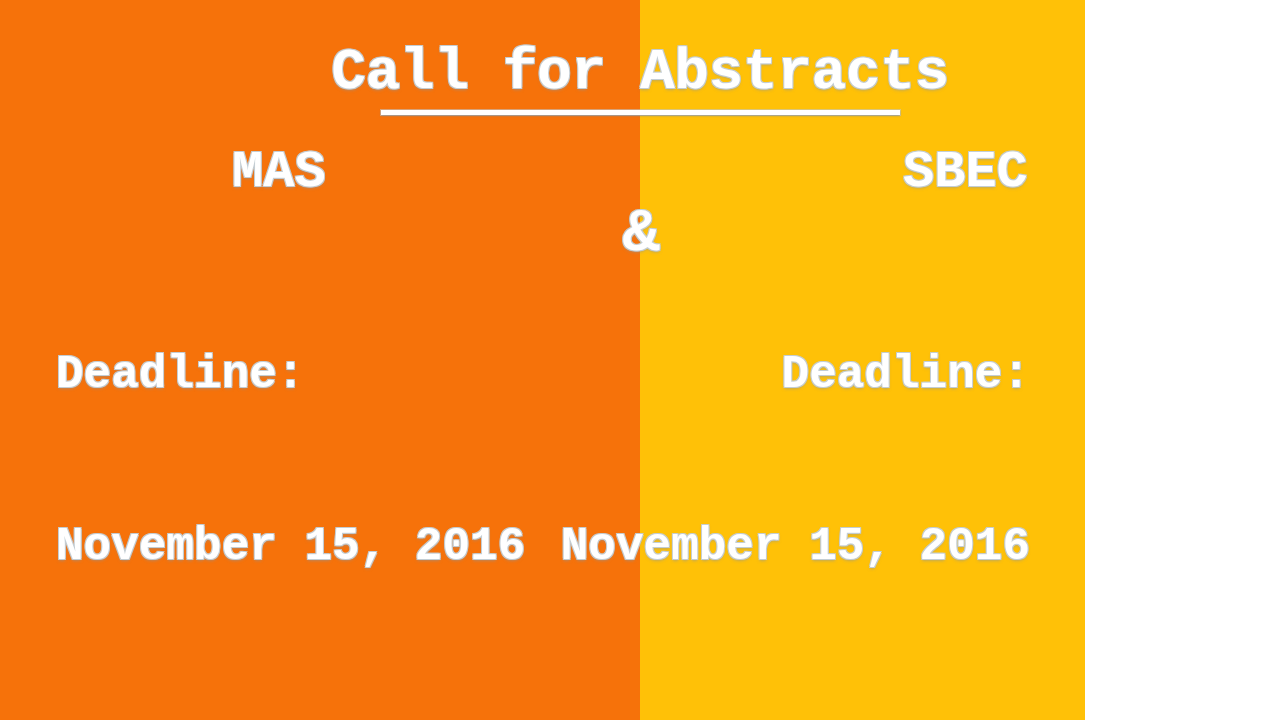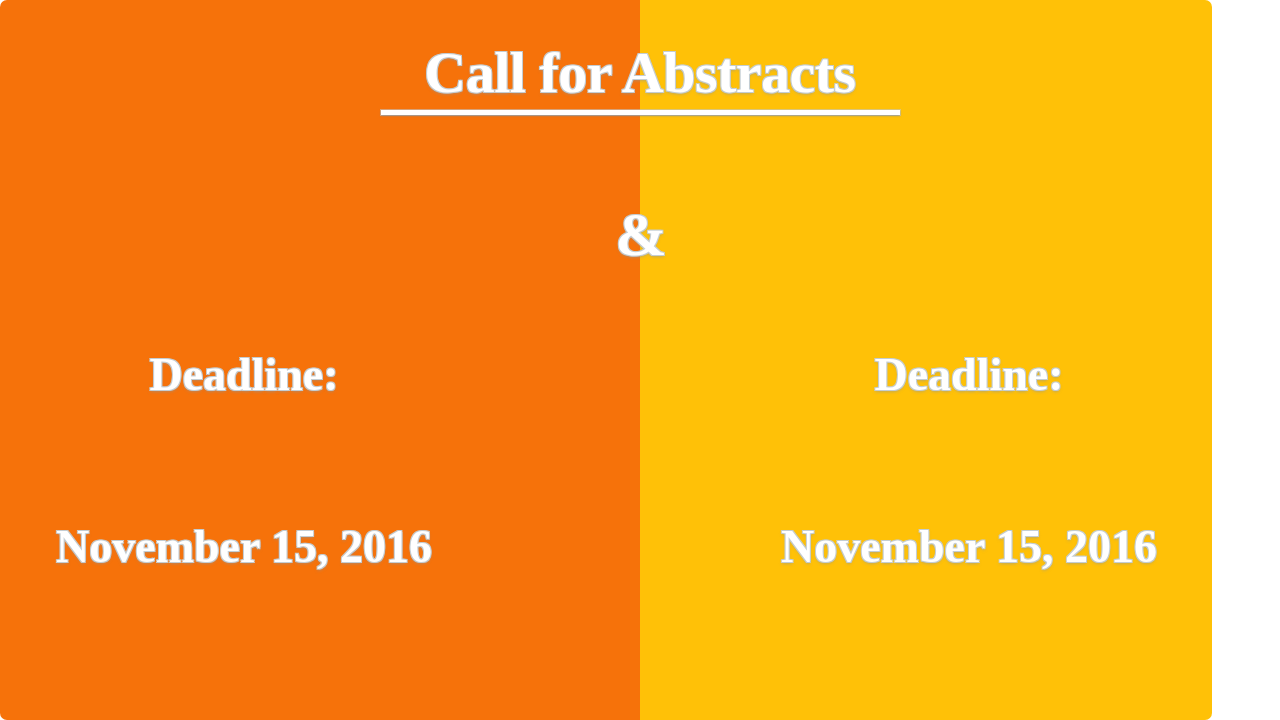--- a/index.html
+++ b/index.html
@@ -2,25 +2,24 @@
 <html><head>
 <meta charset="utf-8">
 <style>
   html, body {
     margin: 0;
     padding: 0;
     background: #ffffff;
   }
   #slide {
     position: relative;
-    width: 1212px;
+    width: 1085px;
     height: 720px;
     overflow: hidden;
-    font-family: Liberation Serif, serif;
-    border-radius: 7px;
+    font-family: Liberation Mono, monospace;
     -webkit-font-smoothing: antialiased;
   }
 
   
   .panel {
     position: absolute;
     top: 0;
     height: 720px;
   }
   #panel-left  { left: 0;     width: 640px; }
@@ -80,21 +79,21 @@
   #mas-deadline {
     top: 260px;
     left: 56px;
     text-align: left;
   }
   #sbec-deadline {
     top: 260px;
     right: 55px;
     text-align: right;
   }
-  .deadline-line { display: block; text-align: center; }
+  .deadline-line { display: block; }
   .deadline-line + .deadline-line { margin-top: 34px; }
 
   
   #ampersand {
     position: absolute;
     top: 203px;
     left: 609px;
     width: 64px;
     text-align: center;
     font-size: 62px;
@@ -106,21 +105,23 @@
 <div id="slide">
 
   <div class="panel" id="panel-left" style="background: rgb(246, 114, 10);"></div>
   <div class="panel" id="panel-right" style="background: rgb(255, 193, 7);"></div>
 
   <div id="title-wrap">
     <span id="title" class="wtext">Call for Abstracts</span>
   </div>
   <div id="title-underline"></div>
 
+  <div class="org-heading wtext" id="mas-heading">MAS</div>
 
+  <div class="org-heading wtext" id="sbec-heading">SBEC</div>
 
   <div id="ampersand" class="wtext">&amp;</div>
 
   <div class="deadline-block wtext" id="mas-deadline">
     <span class="deadline-line">Deadline:</span>
     <span class="deadline-line">November 15, 2016</span>
   </div>
 
   <div class="deadline-block wtext" id="sbec-deadline">
     <span class="deadline-line">Deadline:</span>

